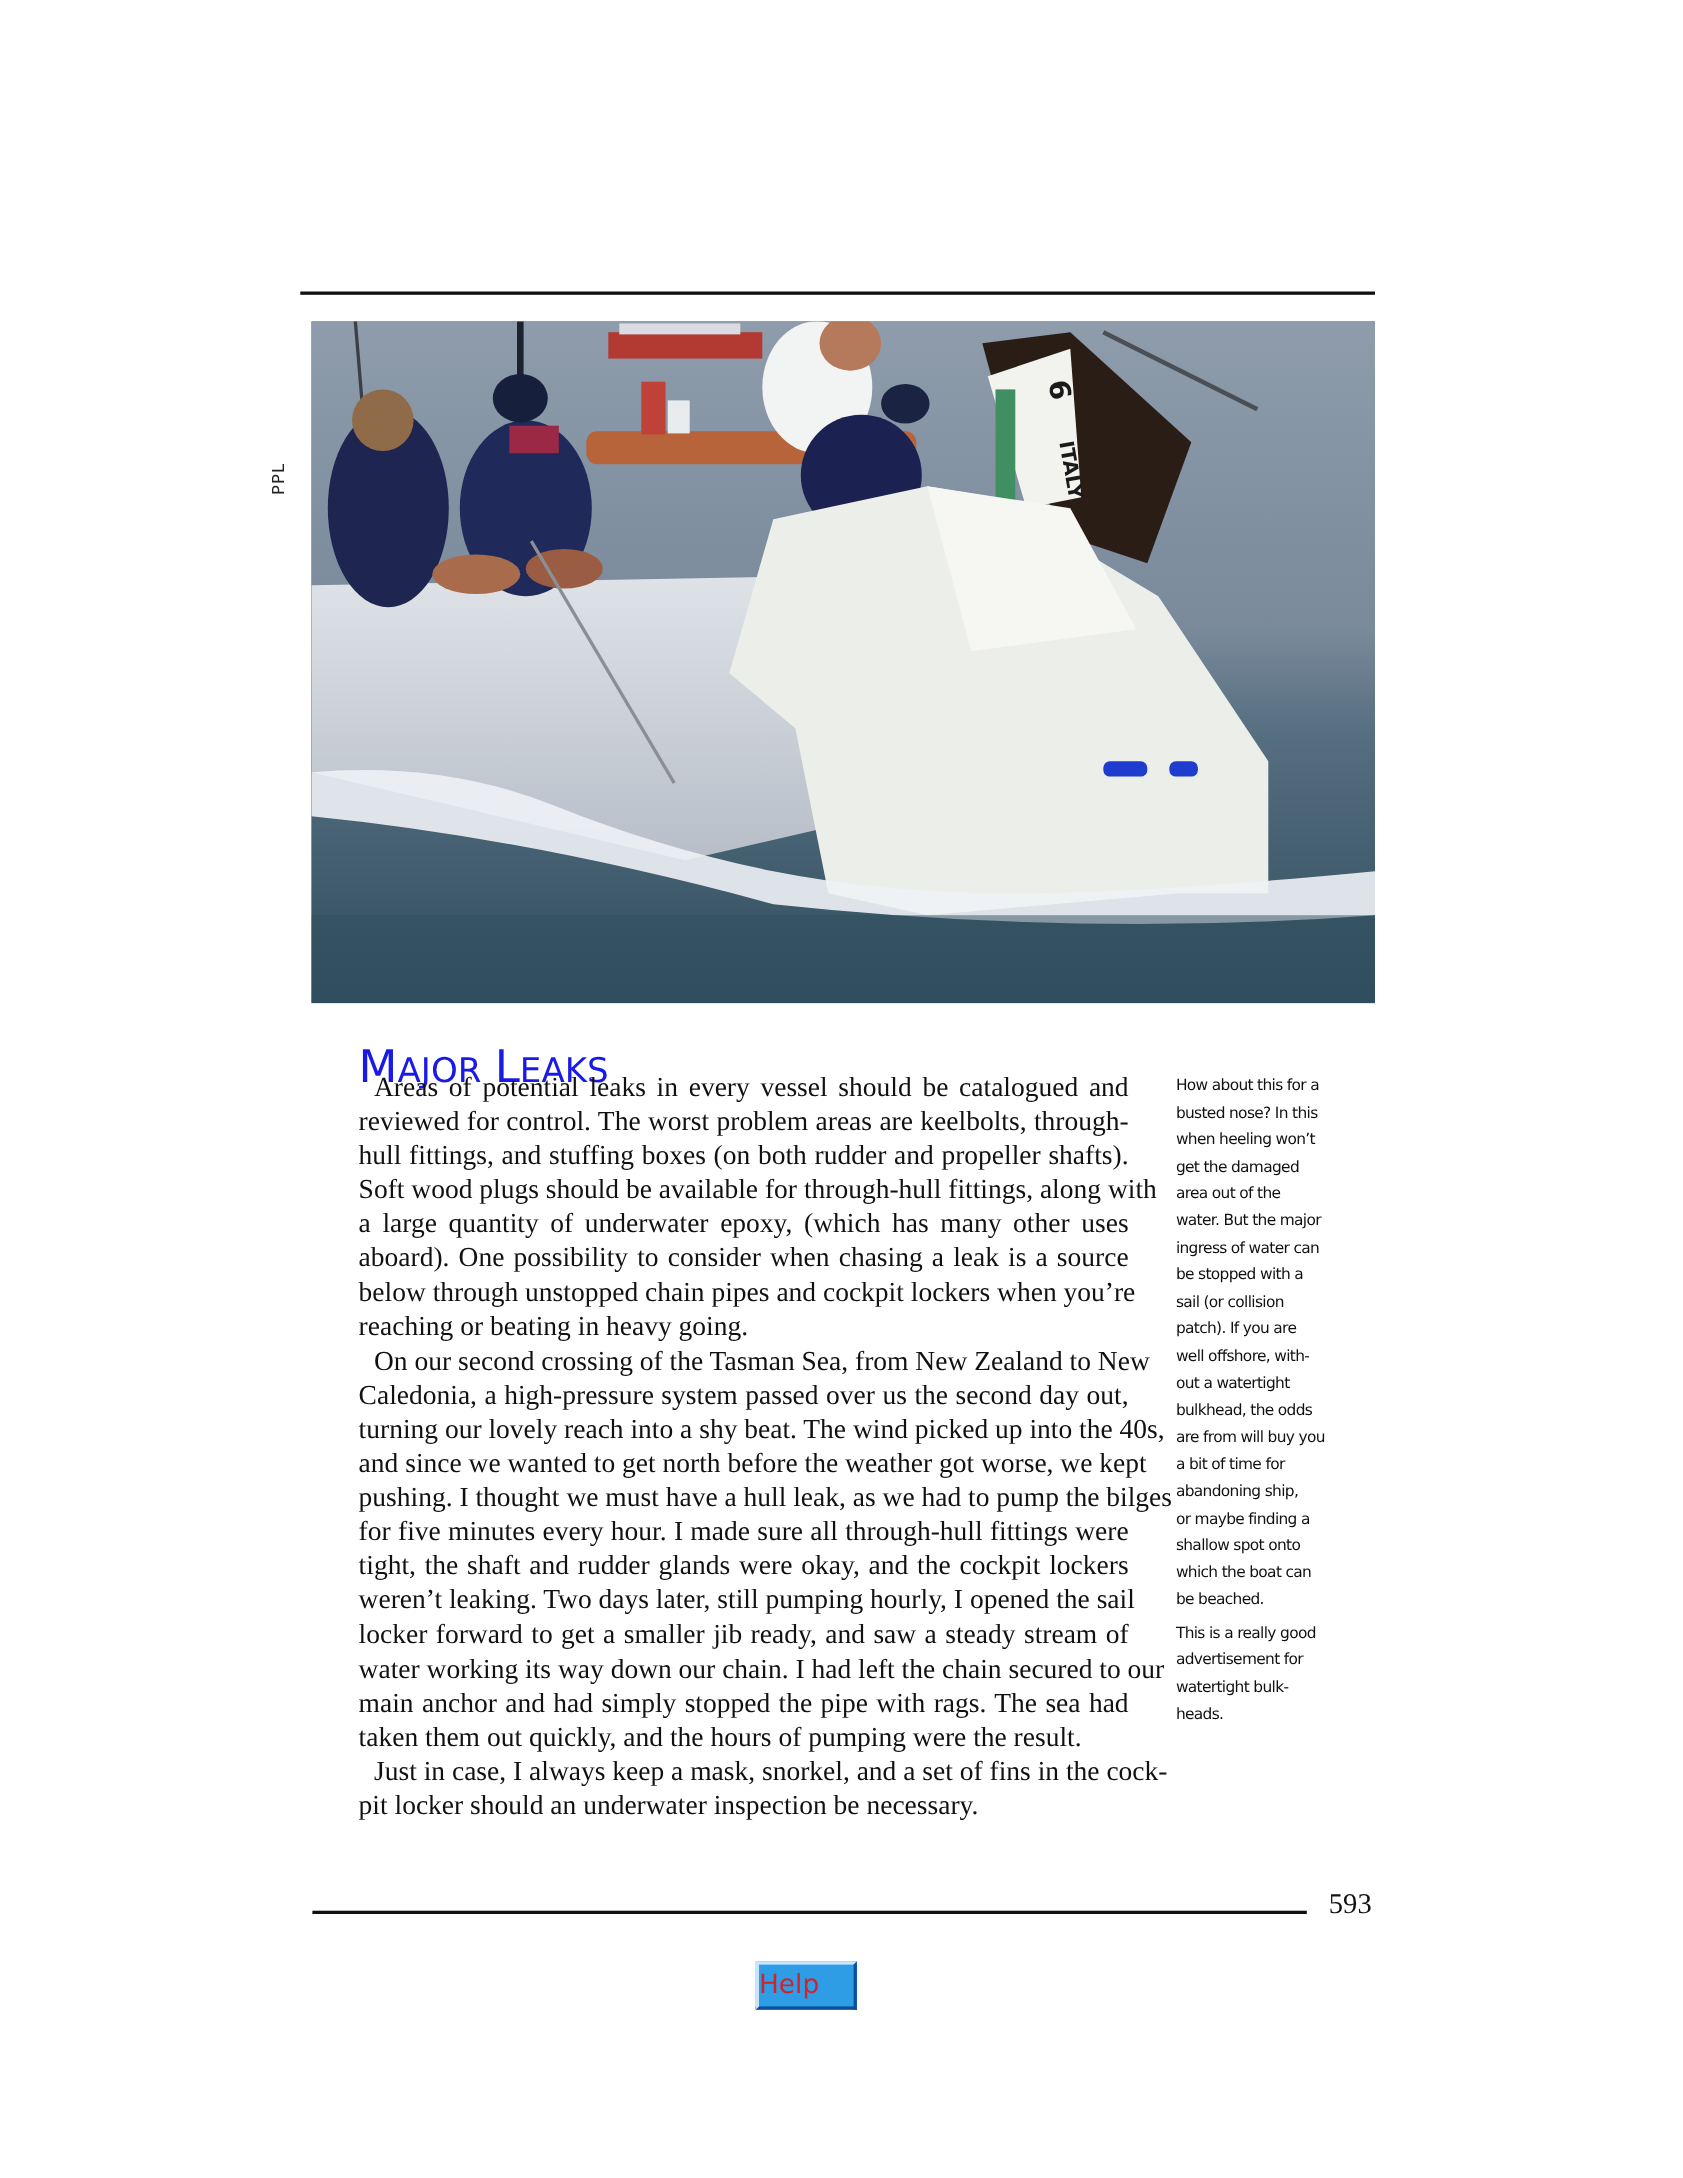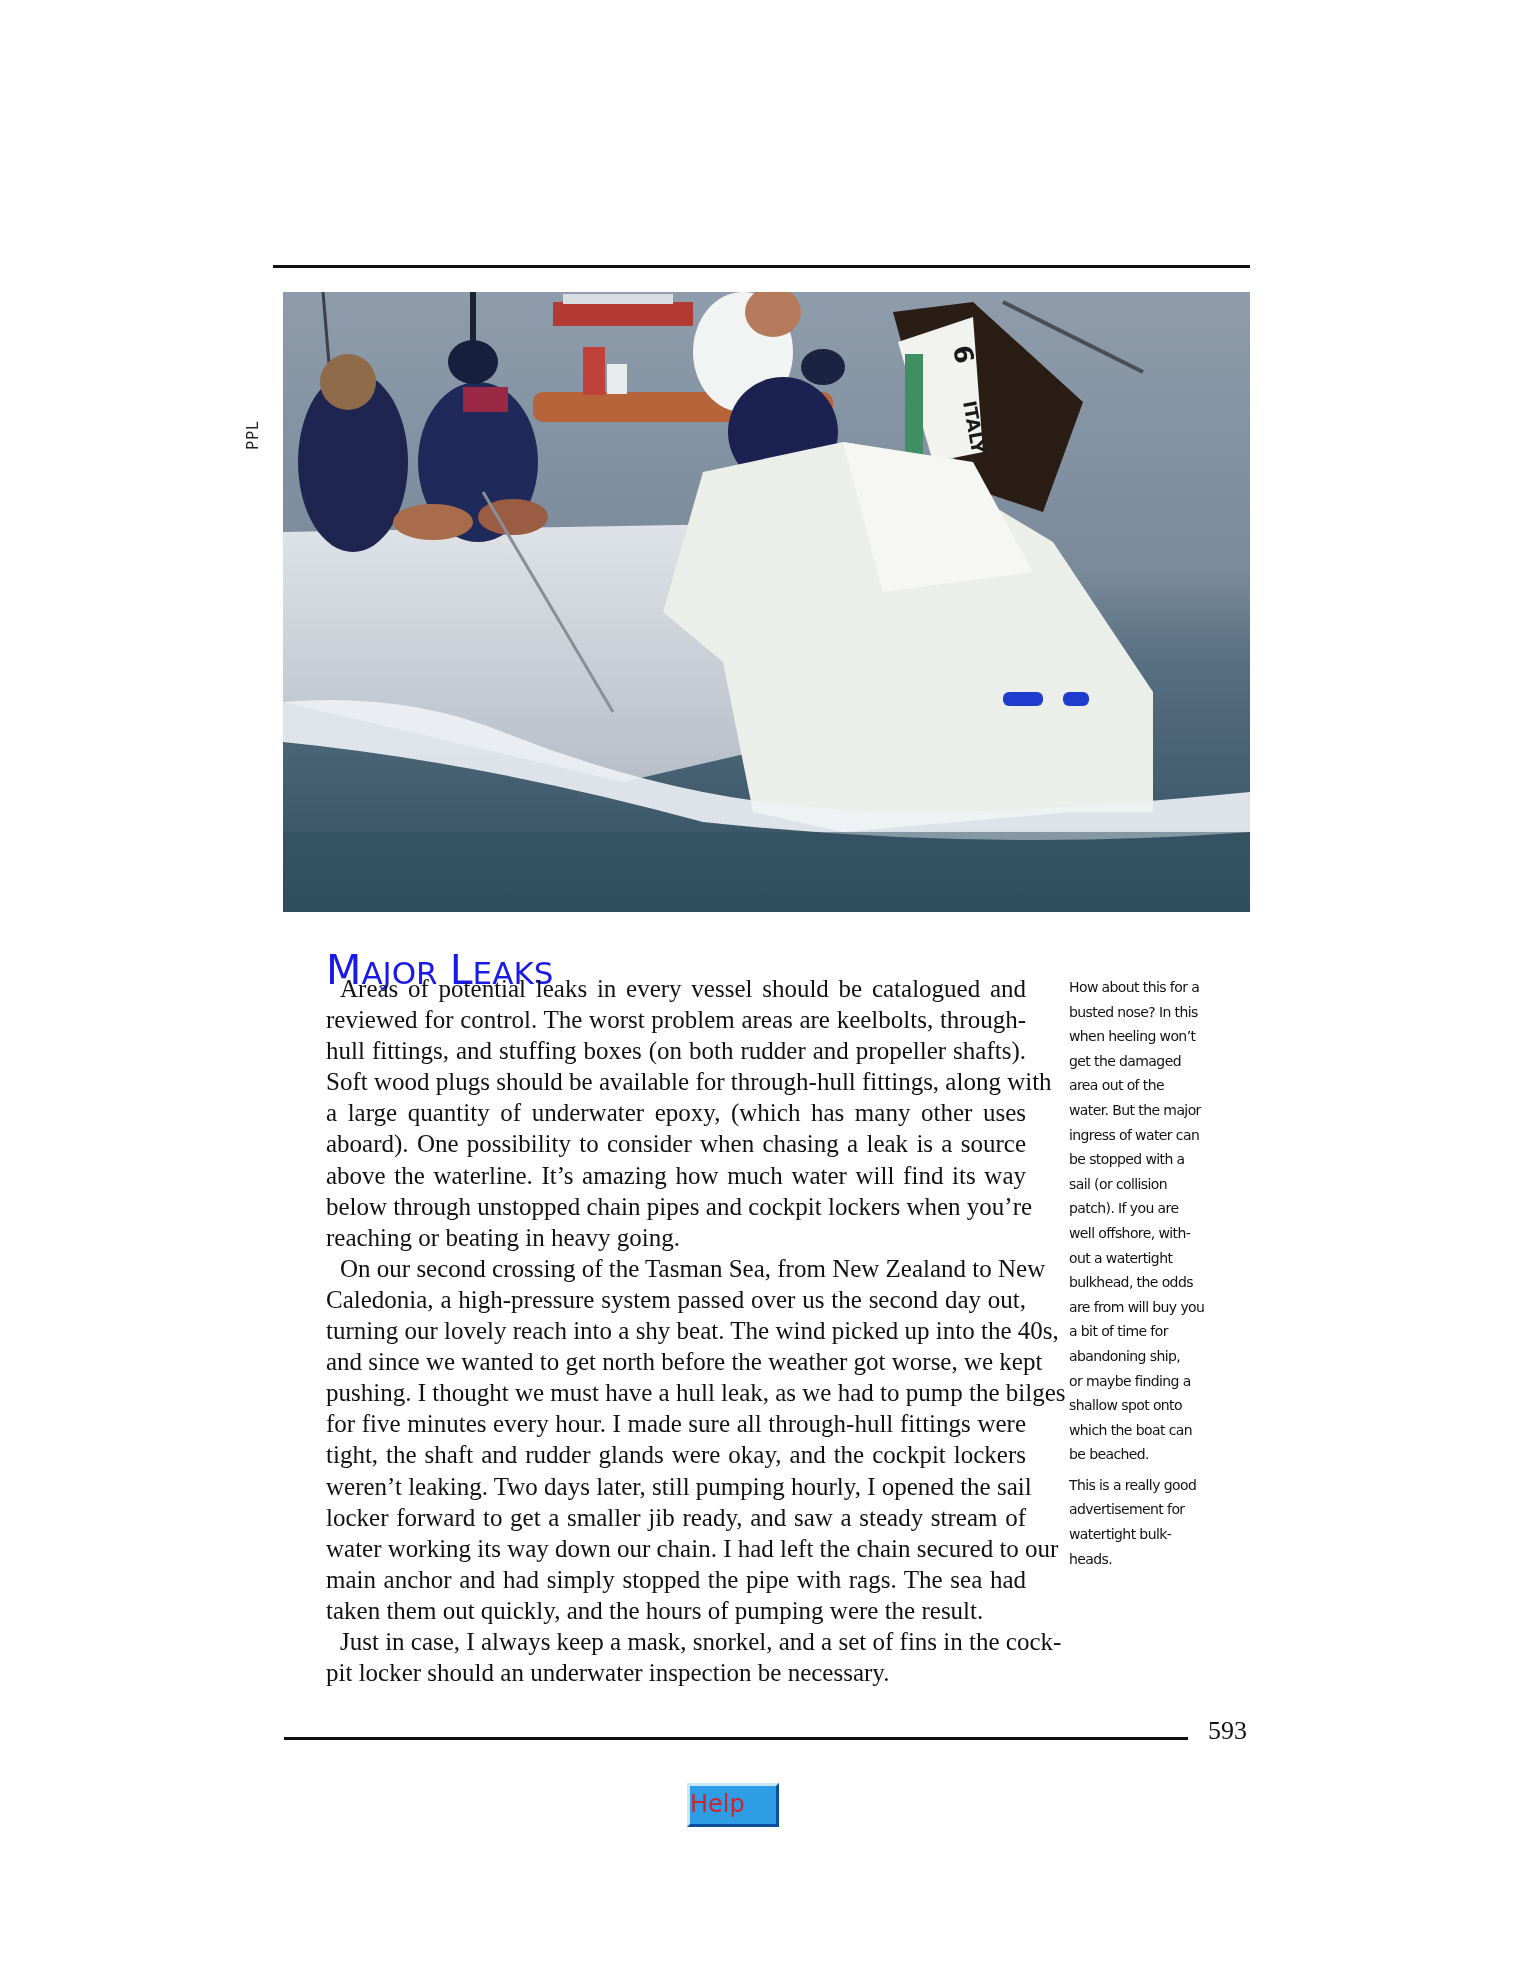--- a/index.html
+++ b/index.html
@@ -105,21 +105,20 @@
 </h1>
 
 <div class="body-col">
   <p>
     <span class="line">Areas of potential leaks in every vessel should be catalogued and</span>
     <span class="line" style="text-indent:0">reviewed for control. The worst problem areas are keelbolts, through-</span>
     <span class="line" style="text-indent:0">hull fittings, and stuffing boxes (on both rudder and propeller shafts).</span>
     <span class="line" style="text-indent:0">Soft wood plugs should be available for through-hull fittings, along with</span>
     <span class="line" style="text-indent:0">a large quantity of underwater epoxy, (which has many other uses</span>
     <span class="line" style="text-indent:0">aboard). One possibility to consider when chasing a leak is a source</span>
-    <span class="line" style="text-indent:0">above the waterline. It’s amazing how much water will find its way</span>
     <span class="line" style="text-indent:0">below through unstopped chain pipes and cockpit lockers when you’re</span>
     <span class="line last" style="text-indent:0">reaching or beating in heavy going.</span>
   </p>
   <p>
     <span class="line">On our second crossing of the Tasman Sea, from New Zealand to New</span>
     <span class="line" style="text-indent:0">Caledonia, a high-pressure system passed over us the second day out,</span>
     <span class="line" style="text-indent:0">turning our lovely reach into a shy beat. The wind picked up into the 40s,</span>
     <span class="line" style="text-indent:0">and since we wanted to get north before the weather got worse, we kept</span>
     <span class="line" style="text-indent:0">pushing. I thought we must have a hull leak, as we had to pump the bilges</span>
     <span class="line" style="text-indent:0">for five minutes every hour. I made sure all through-hull fittings were</span>

